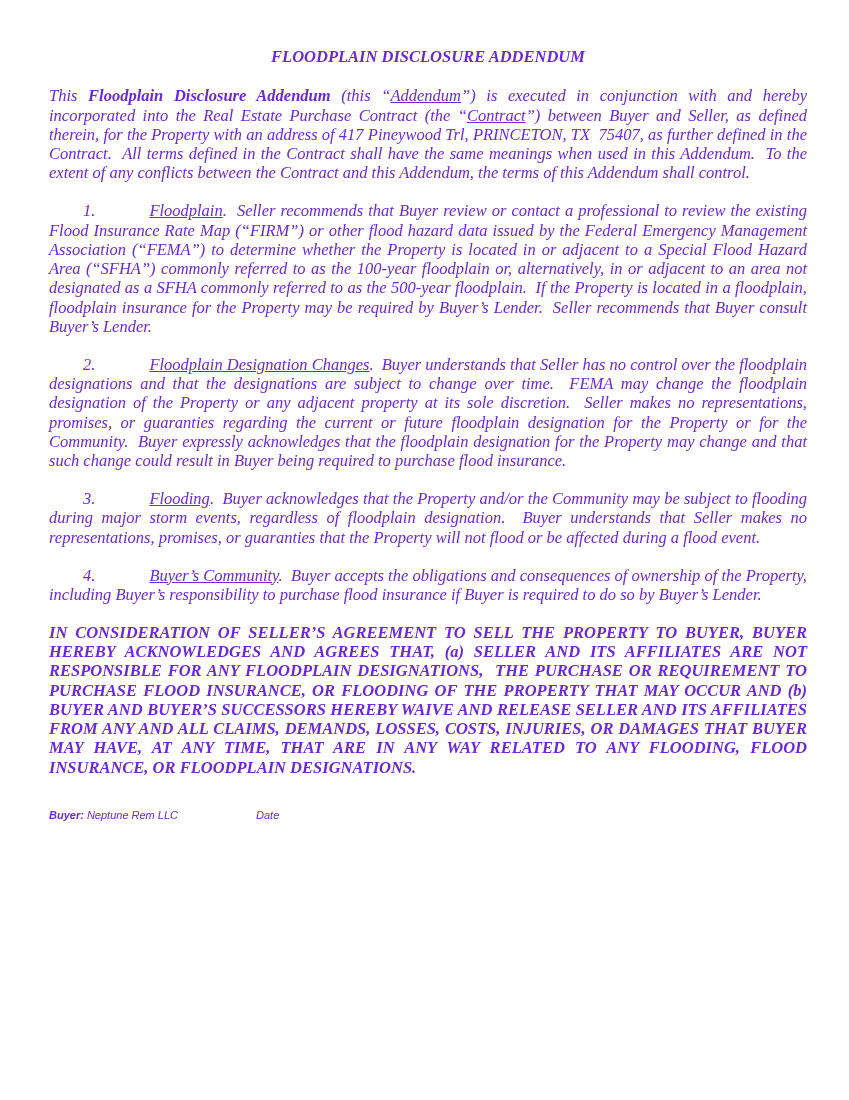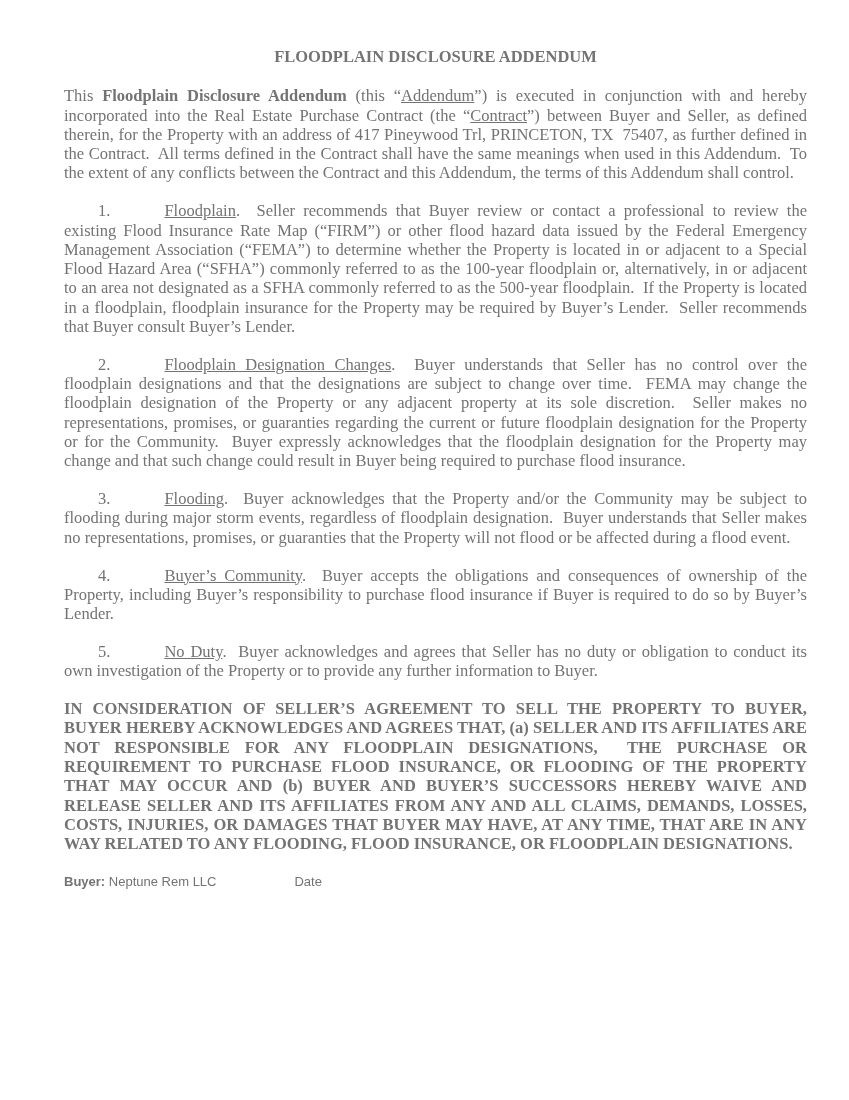--- a/index.html
+++ b/index.html
@@ -6,27 +6,28 @@
     margin: 0;
     padding: 0;
     background: #ffffff;
   }
   .page {
     position: relative;
     width: 849px;
     height: 1100px;
     box-sizing: border-box;
     margin: 0;
-    padding: 47px 42px 0 64px;
+    padding: 47px 42px 0 49px;
     background: #ffffff;
-    color: #737373;
+    color: #6d28d9;
     font-family: "Liberation Serif", "DejaVu Serif", serif;
     font-size: 16.5px;
     line-height: 19.3px;
     overflow: hidden;
+    font-style: italic;
   }
   .doc-title {
     font-size: 16.5px;
     font-weight: bold;
     text-align: center;
     margin: 0 0 20px 0;
     line-height: 19.3px;
   }
   .para {
     margin: 0 0 18.5px 0;
@@ -42,23 +43,23 @@
   .heading {
     text-decoration: underline;
   }
   .run-bold { font-weight: bold; }
   .run-underline { text-decoration: underline; }
   .run-normal { }
   .waiver {
     font-weight: bold;
   }
   .signature-row {
-    margin-top: 18px;
+    margin-top: 29px;
     font-family: "Liberation Sans", sans-serif;
-    font-size: 13px;
+    font-size: 11px;
     line-height: 19px;
   }
   .sig-label { font-weight: bold; }
   .sig-gap {
     display: inline-block;
     width: 78px;
   }
 </style>
 </head>
 <body>
@@ -70,20 +71,19 @@
   <p class="para intro"><span class="run-normal">This </span><span class="run-bold">Floodplain Disclosure Addendum</span><span class="run-normal"> (this “</span><span class="run-underline">Addendum</span><span class="run-normal">”) is executed in conjunction with and hereby incorporated into the Real Estate Purchase Contract (the “</span><span class="run-underline">Contract</span><span class="run-normal">”) between Buyer and Seller, as defined therein, for the Property with an address of 417 Pineywood Trl, PRINCETON, TX&nbsp; 75407, as further defined in the Contract.&nbsp; All terms defined in the Contract shall have the same meanings when used in this Addendum.&nbsp; To the extent of any conflicts between the Contract and this Addendum, the terms of this Addendum shall control.</span></p>
 
   <p class="para section"><span class="num">1.</span><span class="tab"></span><span class="heading">Floodplain</span><span class="body">.&nbsp; Seller recommends that Buyer review or contact a professional to review the existing Flood Insurance Rate Map (“FIRM”) or other flood hazard data issued by the Federal Emergency Management Association (“FEMA”) to determine whether the Property is located in or adjacent to a Special Flood Hazard Area (“SFHA”) commonly referred to as the 100-year floodplain or, alternatively, in or adjacent to an area not designated as a SFHA commonly referred to as the 500-year floodplain.&nbsp; If the Property is located in a floodplain, floodplain insurance for the Property may be required by Buyer’s Lender.&nbsp; Seller recommends that Buyer consult Buyer’s Lender.</span></p>
 
   <p class="para section"><span class="num">2.</span><span class="tab"></span><span class="heading">Floodplain Designation Changes</span><span class="body">.&nbsp; Buyer understands that Seller has no control over the floodplain designations and that the designations are subject to change over time.&nbsp; FEMA may change the floodplain designation of the Property or any adjacent property at its sole discretion.&nbsp; Seller makes no representations, promises, or guaranties regarding the current or future floodplain designation for the Property or for the Community.&nbsp; Buyer expressly acknowledges that the floodplain designation for the Property may change and that such change could result in Buyer being required to purchase flood insurance.</span></p>
 
   <p class="para section"><span class="num">3.</span><span class="tab"></span><span class="heading">Flooding</span><span class="body">.&nbsp; Buyer acknowledges that the Property and/or the Community may be subject to flooding during major storm events, regardless of floodplain designation.&nbsp; Buyer understands that Seller makes no representations, promises, or guaranties that the Property will not flood or be affected during a flood event.</span></p>
 
   <p class="para section"><span class="num">4.</span><span class="tab"></span><span class="heading">Buyer’s Community</span><span class="body">.&nbsp; Buyer accepts the obligations and consequences of ownership of the Property, including Buyer’s responsibility to purchase flood insurance if Buyer is required to do so by Buyer’s Lender.</span></p>
 
-  <p class="para section"><span class="num">5.</span><span class="tab"></span><span class="heading">No Duty</span><span class="body">.&nbsp; Buyer acknowledges and agrees that Seller has no duty or obligation to conduct its own investigation of the Property or to provide any further information to Buyer.</span></p>
 
   <p class="para waiver">IN CONSIDERATION OF SELLER’S AGREEMENT TO SELL THE PROPERTY TO BUYER, BUYER HEREBY ACKNOWLEDGES AND AGREES THAT, (a) SELLER AND ITS AFFILIATES ARE NOT RESPONSIBLE FOR ANY FLOODPLAIN DESIGNATIONS,&nbsp; THE PURCHASE OR REQUIREMENT TO PURCHASE FLOOD INSURANCE, OR FLOODING OF THE PROPERTY THAT MAY OCCUR AND (b) BUYER AND BUYER’S SUCCESSORS HEREBY WAIVE AND RELEASE SELLER AND ITS AFFILIATES FROM ANY AND ALL CLAIMS, DEMANDS, LOSSES, COSTS, INJURIES, OR DAMAGES THAT BUYER MAY HAVE, AT ANY TIME, THAT ARE IN ANY WAY RELATED TO ANY FLOODING, FLOOD INSURANCE, OR FLOODPLAIN DESIGNATIONS.</p>
 
 
   <div class="signature-row"><span class="sig-label">Buyer:</span> <span class="sig-name">Neptune Rem LLC</span><span class="sig-gap"></span><span class="sig-date">Date</span></div>
 
 </div>
 
 </body></html>

